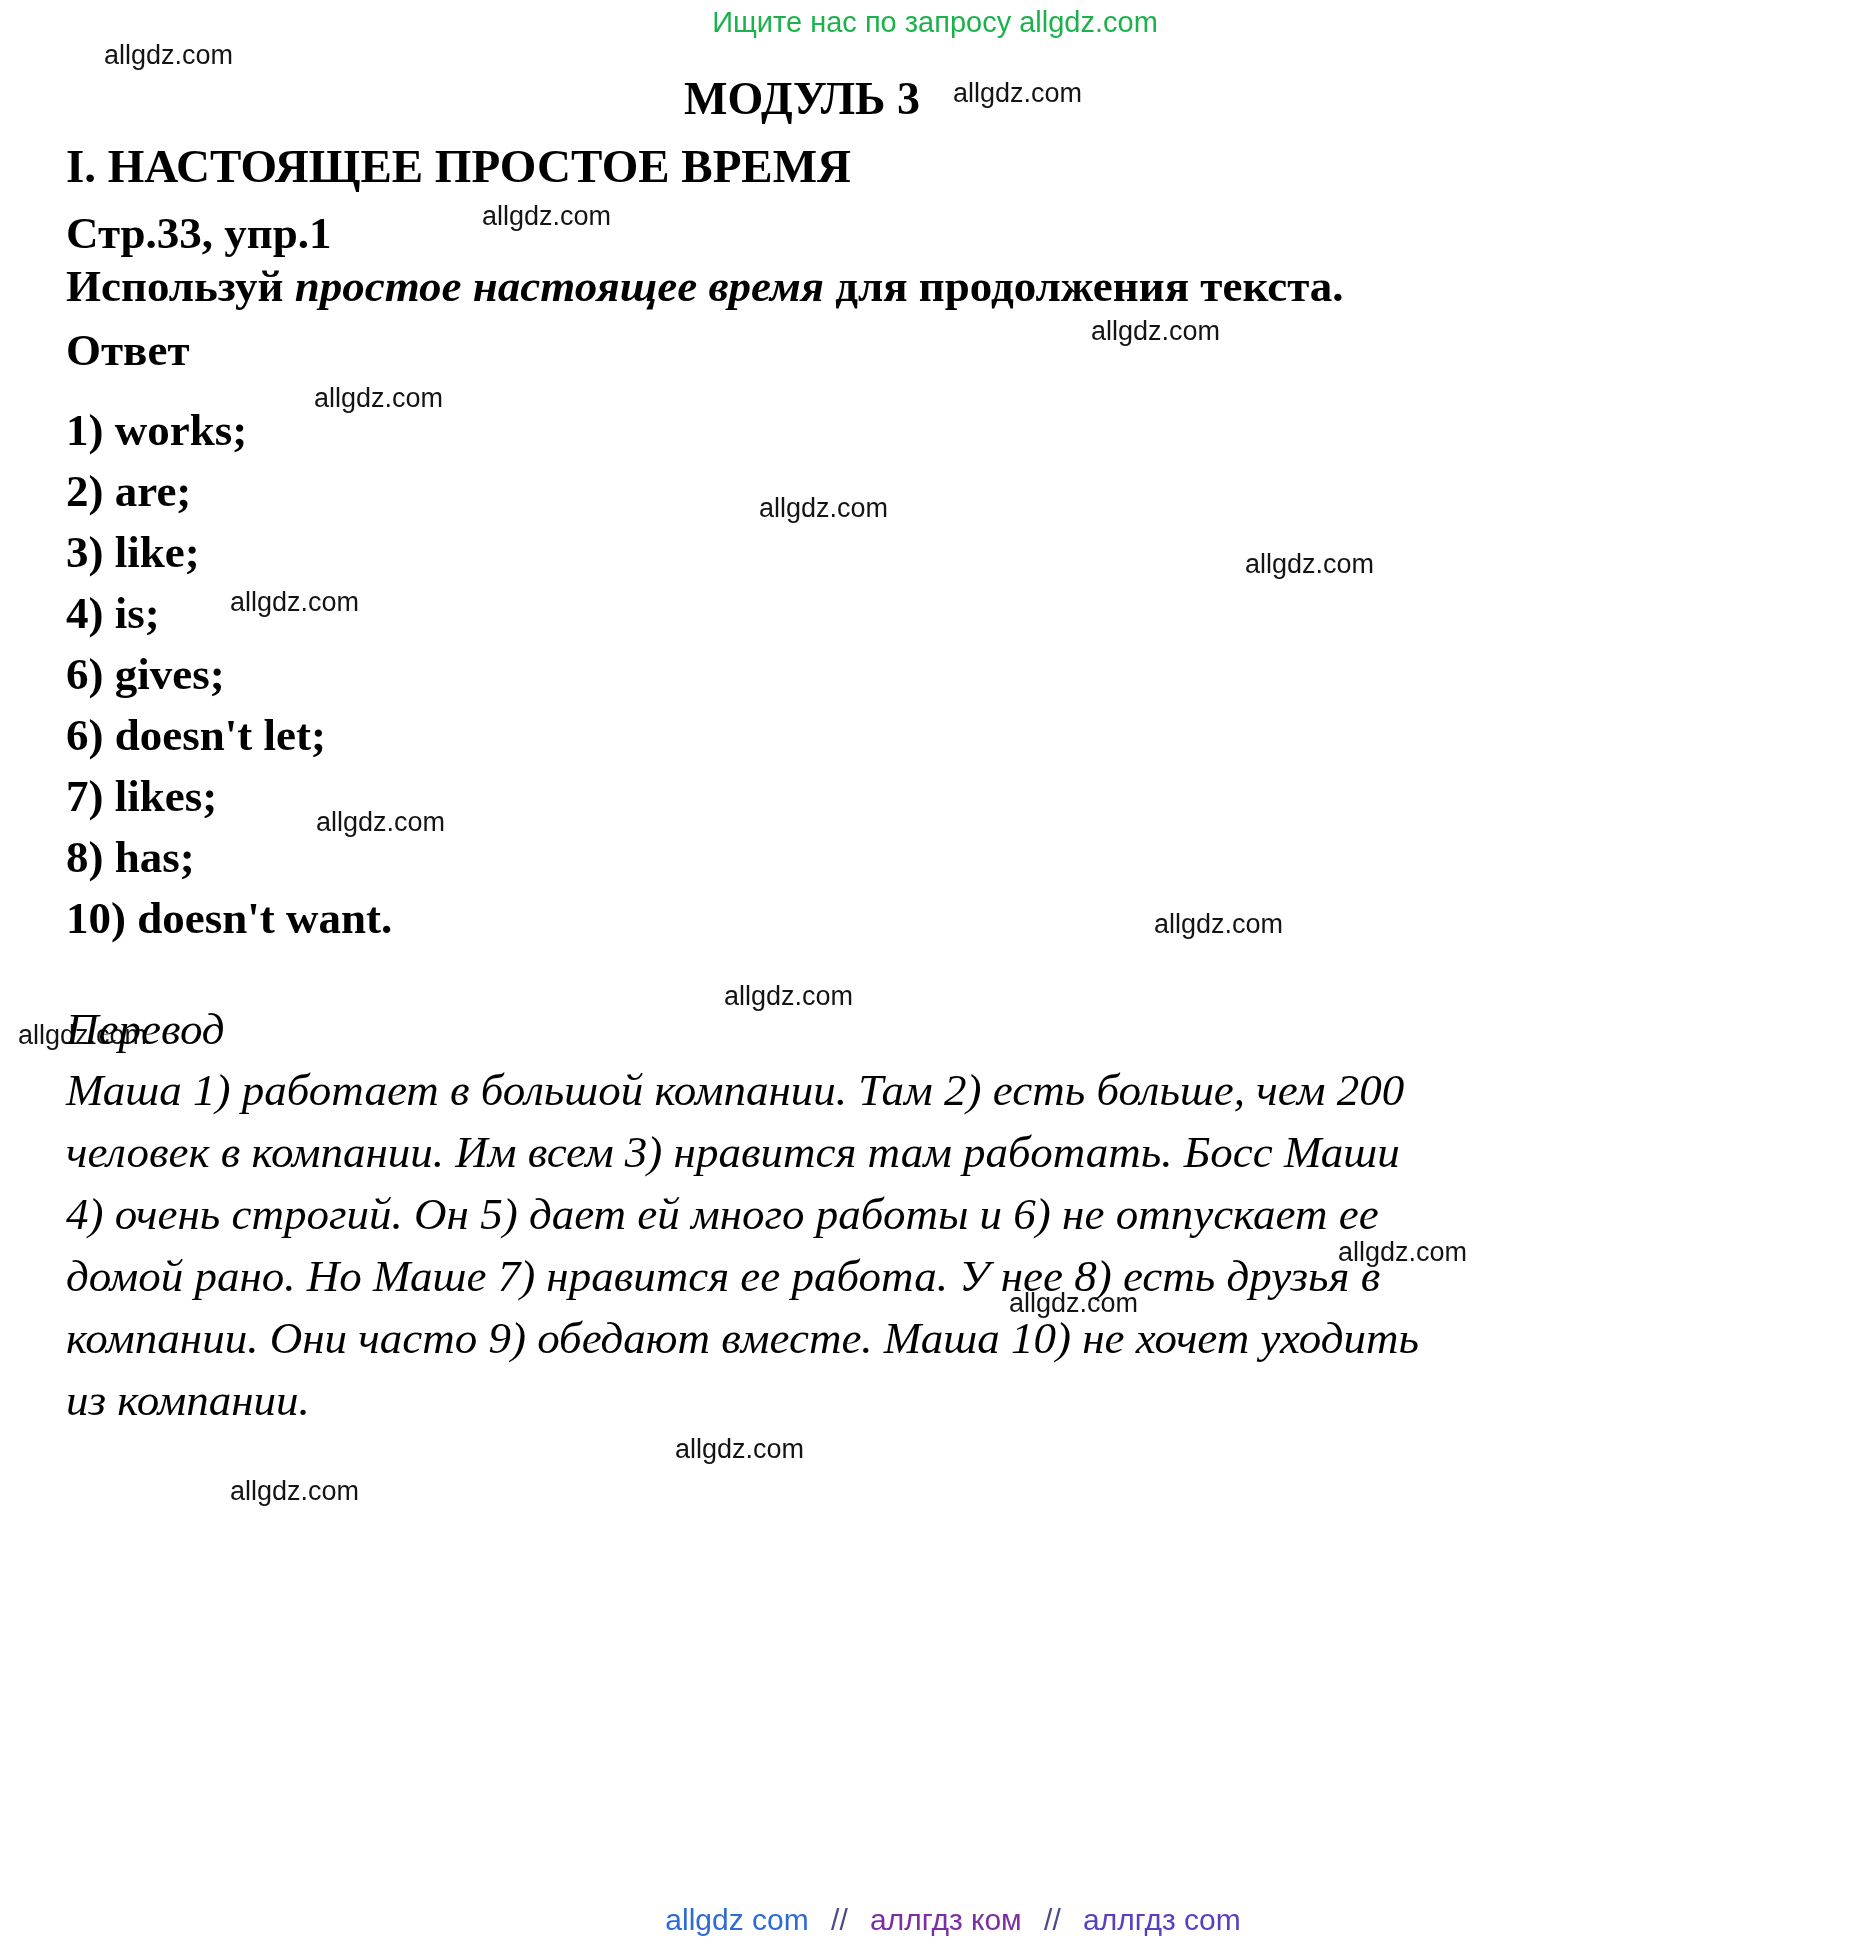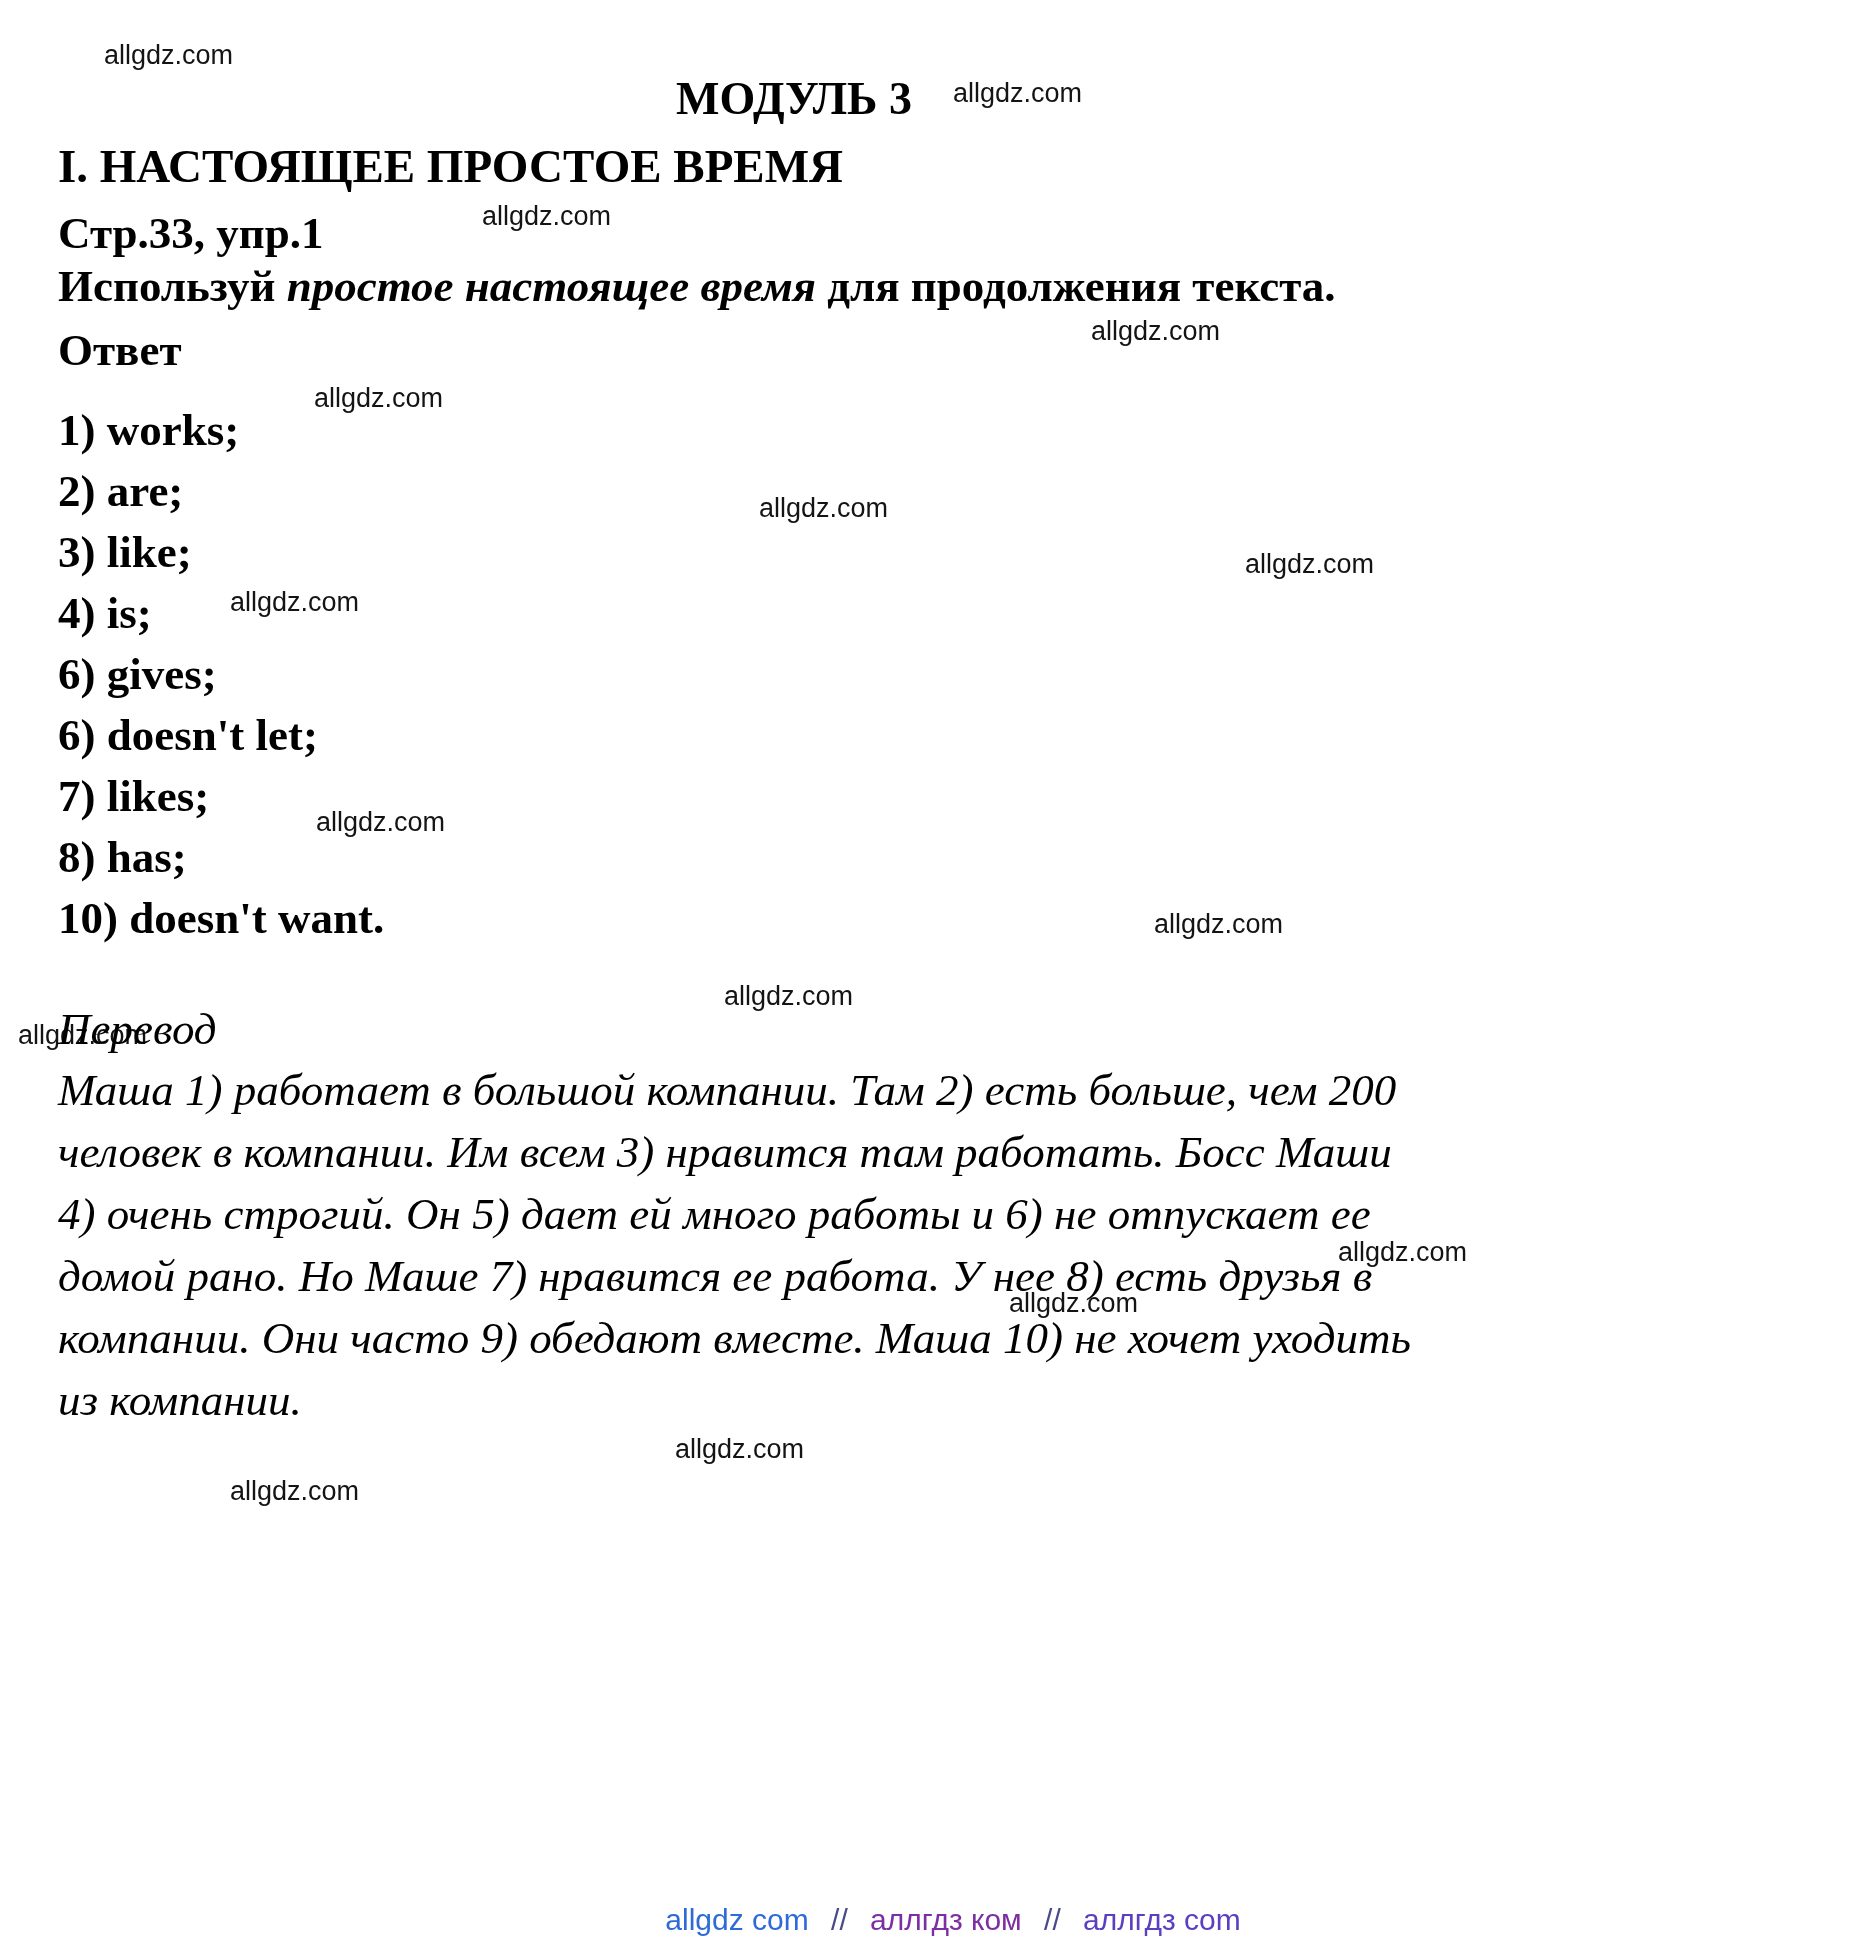--- a/index.html
+++ b/index.html
@@ -18,21 +18,21 @@
     font-family:"Liberation Sans", sans-serif;
     font-size:29px; color:#1cb24b;
   }
   .wm {
     position:absolute;
     font-family:"Liberation Sans", sans-serif;
     font-size:27px; color:#141414;
     white-space:nowrap;
   }
   .content {
-    position:absolute; left:58px; top:72px; width:1353px;
+    position:absolute; left:66px; top:72px; width:1353px;
   }
   .module-title {
     text-align:center; padding-left:119px;
     font-weight:bold; font-size:46px; margin-bottom:14px;
   }
   .section-title { font-weight:bold; font-size:47px; margin-bottom:14px; }
   .exercise-ref  { font-weight:bold; font-size:45px; margin-bottom:1px; }
   .task          { font-weight:bold; font-size:45px; margin-bottom:12px; }
   .task .ital    { font-style:italic; }
   .answer-label  { font-weight:bold; font-size:45px; margin-bottom:24px; }
@@ -53,20 +53,21 @@
   .f-blue    { color:#2e6bd6; }
   .f-sep     { color:#4a4a8a; margin:0 14px; }
   .f-purple  { color:#7b2fa3; }
   .f-purple2 { color:#5b3fc0; }
 </style>
 </head>
 <body>
 
 <div class="page">
 
+  <div class="banner">Ищите нас по запросу allgdz.com</div>
 
   <span class="wm" style="left:104px;top:40px">allgdz.com</span>
   <span class="wm" style="left:953px;top:78px">allgdz.com</span>
   <span class="wm" style="left:482px;top:201px">allgdz.com</span>
   <span class="wm" style="left:1091px;top:316px">allgdz.com</span>
   <span class="wm" style="left:314px;top:383px">allgdz.com</span>
   <span class="wm" style="left:759px;top:493px">allgdz.com</span>
   <span class="wm" style="left:1245px;top:549px">allgdz.com</span>
   <span class="wm" style="left:230px;top:587px">allgdz.com</span>
   <span class="wm" style="left:316px;top:807px">allgdz.com</span>

